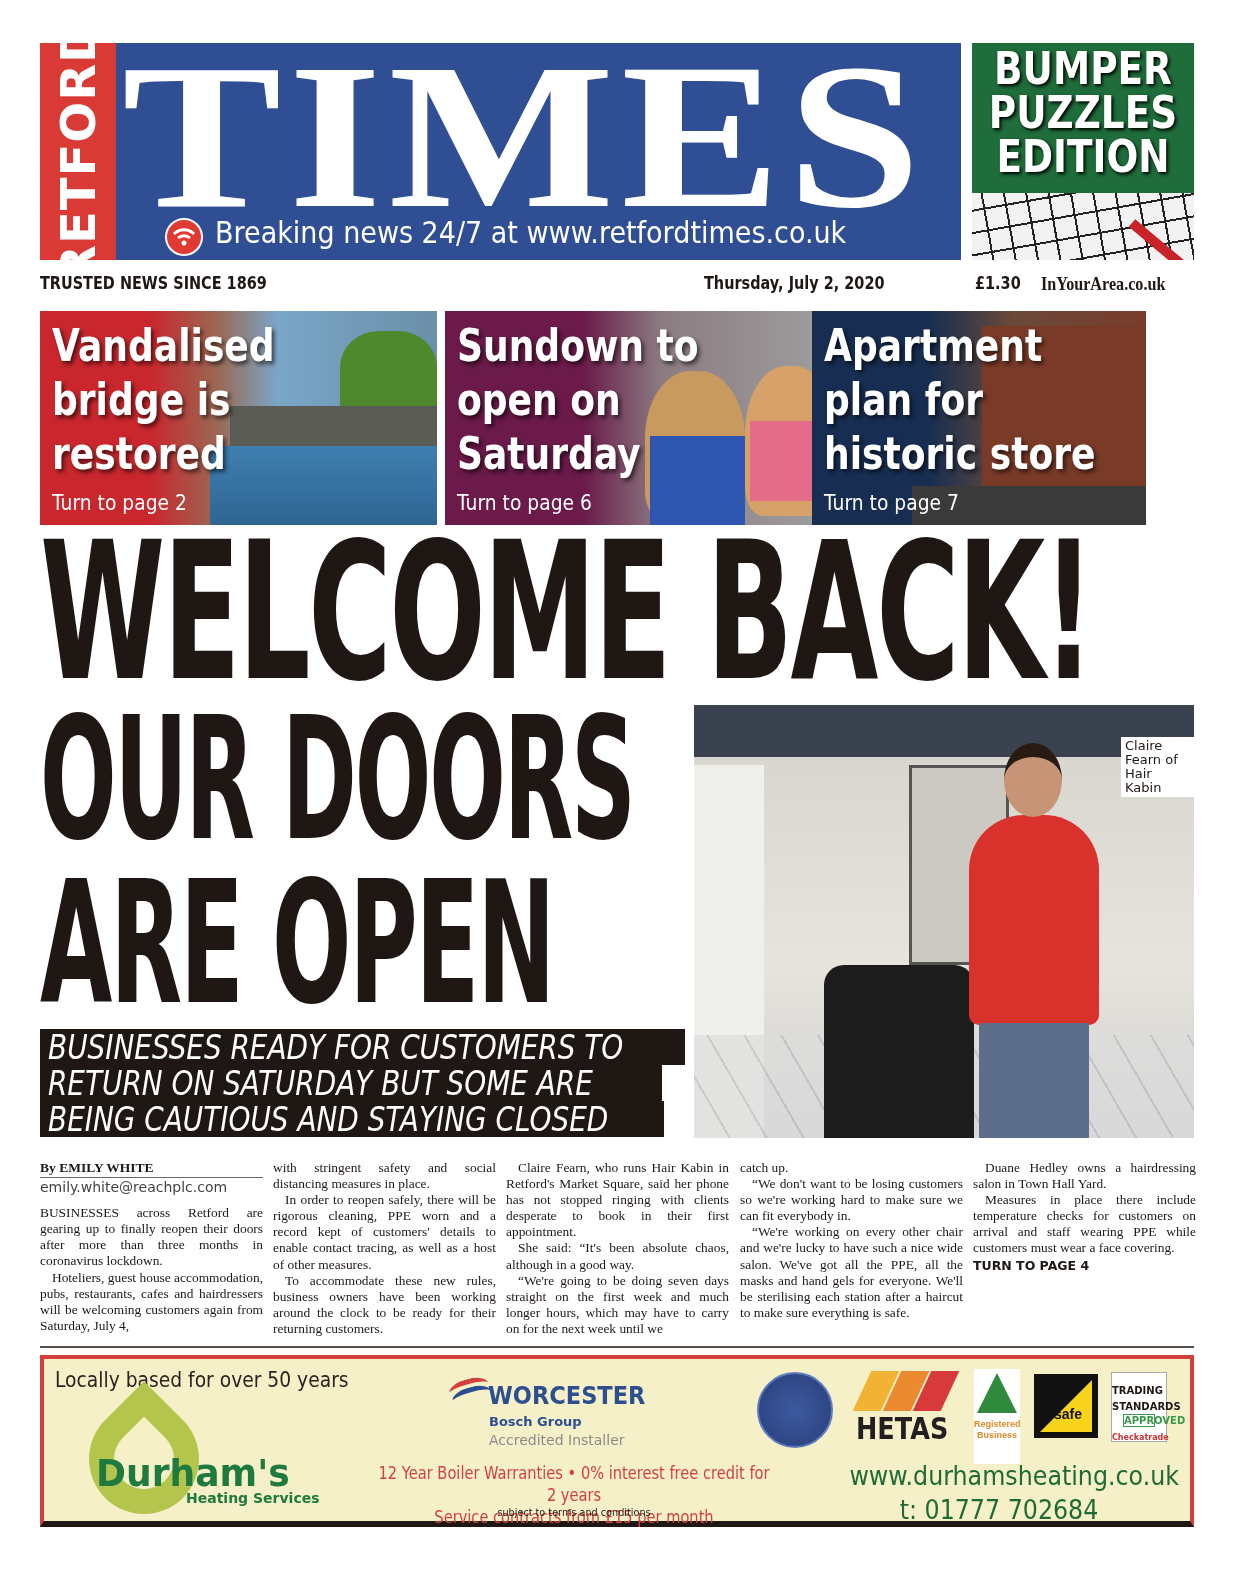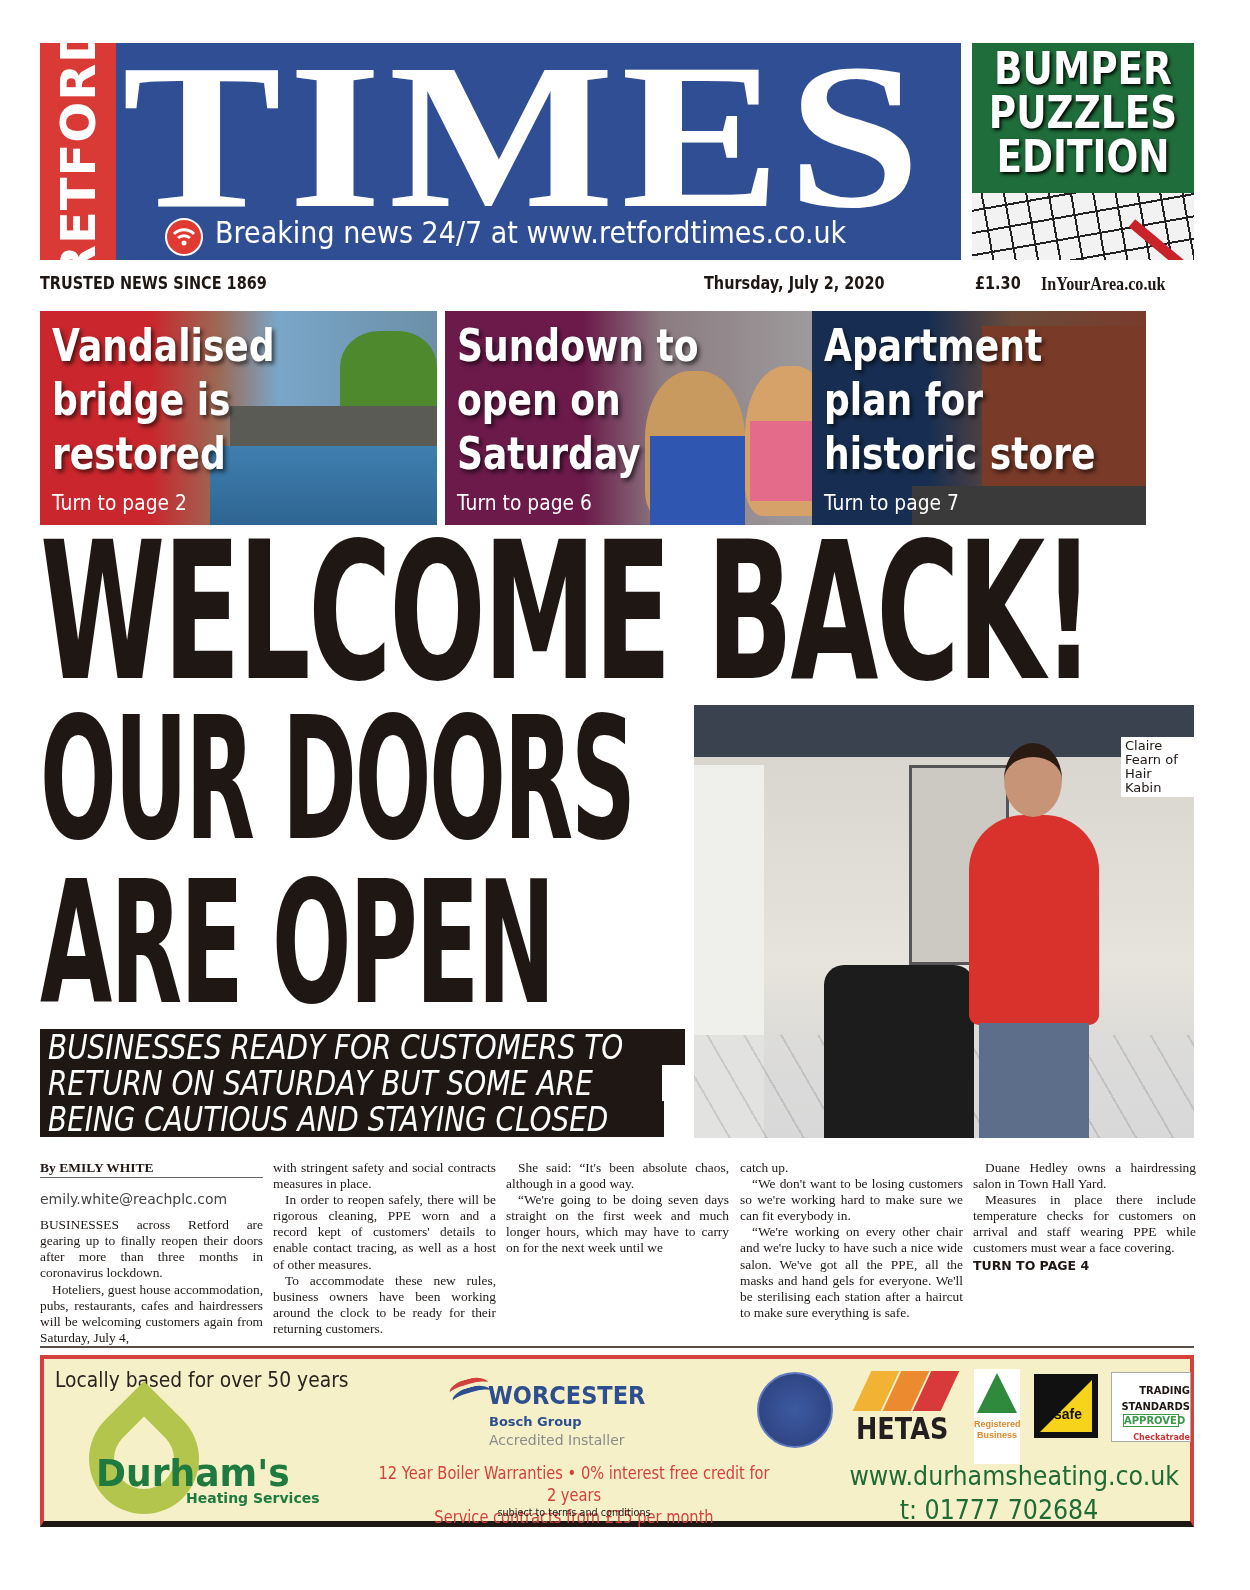--- a/index.html
+++ b/index.html
@@ -55,21 +55,21 @@
 
 .sf{left:40px;background:#1e1714;color:#fff;font-style:italic;font-size:34px;line-height:36px;padding:0 8px;white-space:nowrap;font-family:"DejaVu Sans",sans-serif;font-weight:300}
 .sf span{display:inline-block;transform:scaleX(0.82);transform-origin:left top}
 #sf1{top:1029px;width:645px}
 #sf2{top:1065px;width:622px}
 #sf3{top:1101px;width:624px}
 
 .col{top:1160px;width:223px;font-family:"Liberation Serif",serif;font-size:13.4px;line-height:16.1px;text-align:justify;color:#1e1714}
 .col p{text-indent:12px}
 .col p.ni{text-indent:0}
-#byline{font-weight:700;font-size:13.5px;font-family:"Liberation Serif",serif;border-bottom:1.5px solid #666;padding-bottom:1px;margin-bottom:13px;text-indent:0}
+#byline{font-weight:700;font-size:13.5px;font-family:"Liberation Serif",serif;border-bottom:1.5px solid #666;padding-bottom:1px;margin-bottom:1px;text-indent:0}
 #email{font-family:"DejaVu Sans",sans-serif;font-size:14px;color:#444;margin-bottom:10px;text-indent:0}
 #turnp4{font-family:"DejaVu Sans",sans-serif;font-weight:700;font-size:12.5px;text-indent:0;margin-top:1px}
 #rule{left:40px;top:1346px;width:1154px;height:2px;background:#5a4e48}
 
 #ad{left:40px;top:1355px;width:1154px;height:172px;background:#f6f0c8;border:4px solid #d4413c;border-bottom:6px solid #1e1714}
 #ad .loc{position:absolute;left:11px;top:8px;font-size:22px;color:#2a2320;font-family:"DejaVu Sans",sans-serif;transform:scaleX(0.85);transform-origin:left top;white-space:nowrap}
 #drop{position:absolute;left:45px;top:45px;width:110px;height:110px;background:#b4c54e;border-radius:0 50% 50% 50%;transform:rotate(45deg)}
 #drop2{position:absolute;left:70px;top:70px;width:60px;height:60px;background:#f6f0c8;border-radius:0 50% 50% 50%;transform:rotate(45deg)}
 #durham{position:absolute;left:52px;top:92px;font-size:38px;font-weight:900;font-weight:bold;color:#1e7a3e;font-family:"DejaVu Sans",sans-serif;transform:scaleX(0.95);transform-origin:left top}
 #heating{position:absolute;left:142px;top:131px;font-size:14px;font-weight:bold;color:#1e7a3e;font-family:"DejaVu Sans",sans-serif}
@@ -85,21 +85,21 @@
 #safe{position:absolute;left:713px;top:13px;width:76px;height:76px;border-radius:50%;background:radial-gradient(#3c5aa0,#2b3e7a);border:2px solid #5f7bc0}
 #hetasv{position:absolute;left:808px;top:12px;width:110px;height:40px}
 #hetasv i{position:absolute;top:0;width:28px;height:40px;transform:skewX(-25deg)}
 #hetas{position:absolute;left:812px;top:52px;font-size:30px;font-weight:bold;color:#231f20;font-family:"DejaVu Sans",sans-serif;transform:scaleX(0.85);transform-origin:left top}
 #oftec{position:absolute;left:930px;top:10px;width:46px;height:95px;background:#fff}
 #oftec .tri{position:absolute;left:3px;top:4px;width:40px;height:40px;background:#2f8a3e;clip-path:polygon(50% 0,100% 100%,0 100%)}
 #oftec .reg{position:absolute;left:0;top:50px;width:46px;text-align:center;font-size:9px;color:#e08a2a;line-height:11px;font-weight:bold}
 #gas{position:absolute;left:990px;top:15px;width:64px;height:64px;background:#111}
 #gas .y{position:absolute;left:6px;top:6px;width:52px;height:52px;background:#f8d31c;clip-path:polygon(100% 0,100% 100%,0 100%)}
 #gas span{position:absolute;left:20px;top:32px;font-size:14px;font-weight:bold;color:#111}
-#trad{position:absolute;left:1067px;top:13px;width:80px;height:70px;background:#fff;border:1px solid #aaa;text-align:right;font-family:"DejaVu Sans",sans-serif}
+#trad{position:absolute;left:1067px;top:13px;width:56px;height:70px;background:#fff;border:1px solid #aaa;text-align:left;font-family:"DejaVu Sans",sans-serif}
 #trad .t{font-size:10px;font-weight:bold;line-height:11px;margin-top:12px}
 #trad .a{font-size:10px;color:#3a9a4a;border:1px solid #3a9a4a;margin:2px 11px;font-weight:bold}
 #trad .c{font-size:8px;color:#c33;font-weight:bold;margin-top:6px}
 #web{position:absolute;left:785px;top:100px;width:340px;text-align:center;font-size:27px;color:#1e6b35;font-family:"DejaVu Sans",sans-serif;line-height:34px}
 #web div{transform:scaleX(0.88)}
 </style>
 </head>
 <body>
 
 <div id="mast" class="abs"></div>
@@ -188,25 +188,26 @@
 <div id="sf2" class="abs sf"><span>RETURN ON SATURDAY BUT SOME ARE</span></div>
 <div id="sf3" class="abs sf"><span>BEING CAUTIOUS AND STAYING CLOSED</span></div>
 
 <div class="abs col" style="left:40px">
   <div id="byline">By EMILY WHITE</div>
   <div id="email">emily.white@reachplc.com</div>
   <p class="ni">BUSINESSES across Retford are gearing up to finally reopen their doors after more than three months in coronavirus lockdown.</p>
   <p>Hoteliers, guest house accommodation, pubs, restaurants, cafes and hairdressers will be welcoming customers again from Saturday, July 4,</p>
 </div>
 <div class="abs col" style="left:273px">
-  <p class="ni">with stringent safety and social contracts measures in place.</p>
+  <p class="ni">with stringent safety and social distancing measures in place.</p>
   <p>In order to reopen safely, there will be rigorous cleaning, PPE worn and a record kept of customers' details to enable contact tracing, as well as a host of other measures.</p>
   <p>To accommodate these new rules, business owners have been working around the clock to be ready for their returning customers.</p>
 </div>
 <div class="abs col" style="left:506px">
+  <p>Claire Fearn, who runs Hair Kabin in Retford's Market Square, said her phone has not stopped ringing with clients desperate to book in their first appointment.</p>
   <p>She said: “It's been absolute chaos, although in a good way.</p>
   <p>“We're going to be doing seven days straight on the first week and much longer hours, which may have to carry on for the next week until we</p>
 </div>
 <div class="abs col" style="left:740px">
   <p class="ni">catch up.</p>
   <p>“We don't want to be losing customers so we're working hard to make sure we can fit everybody in.</p>
   <p>“We're working on every other chair and we're lucky to have such a nice wide salon. We've got all the PPE, all the masks and hand gels for everyone. We'll be sterilising each station after a haircut to make sure everything is safe.</p>
 </div>
 <div class="abs col" style="left:973px">
   <p>Duane Hedley owns a hairdressing salon in Town Hall Yard.</p>

